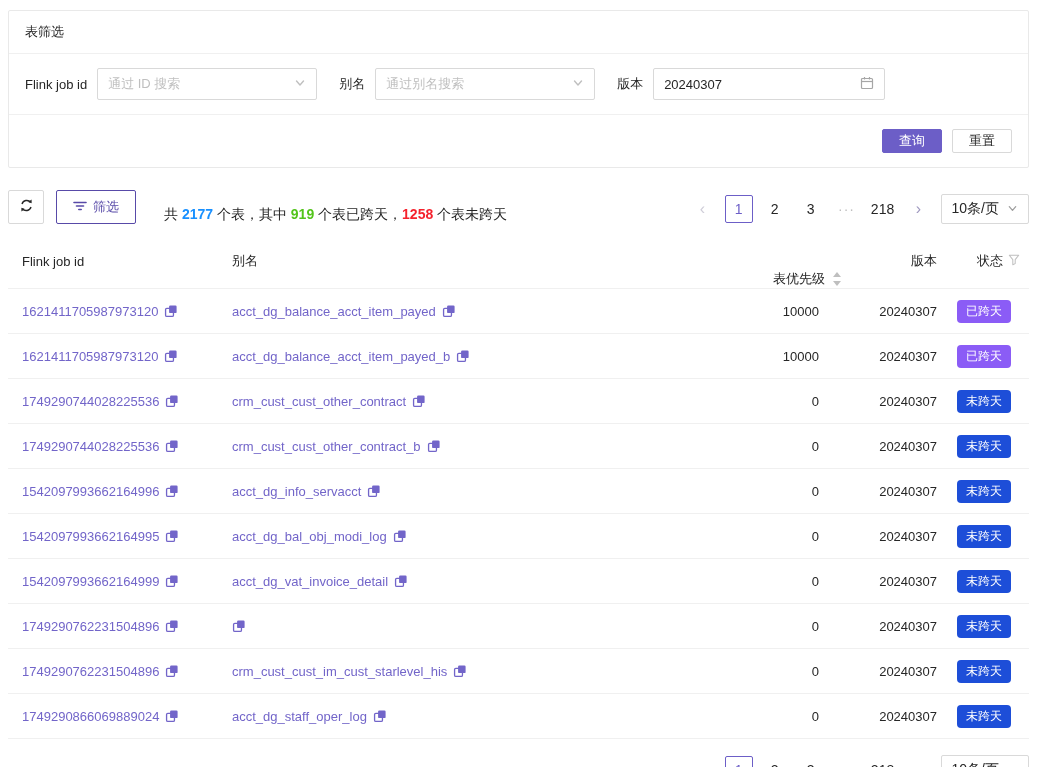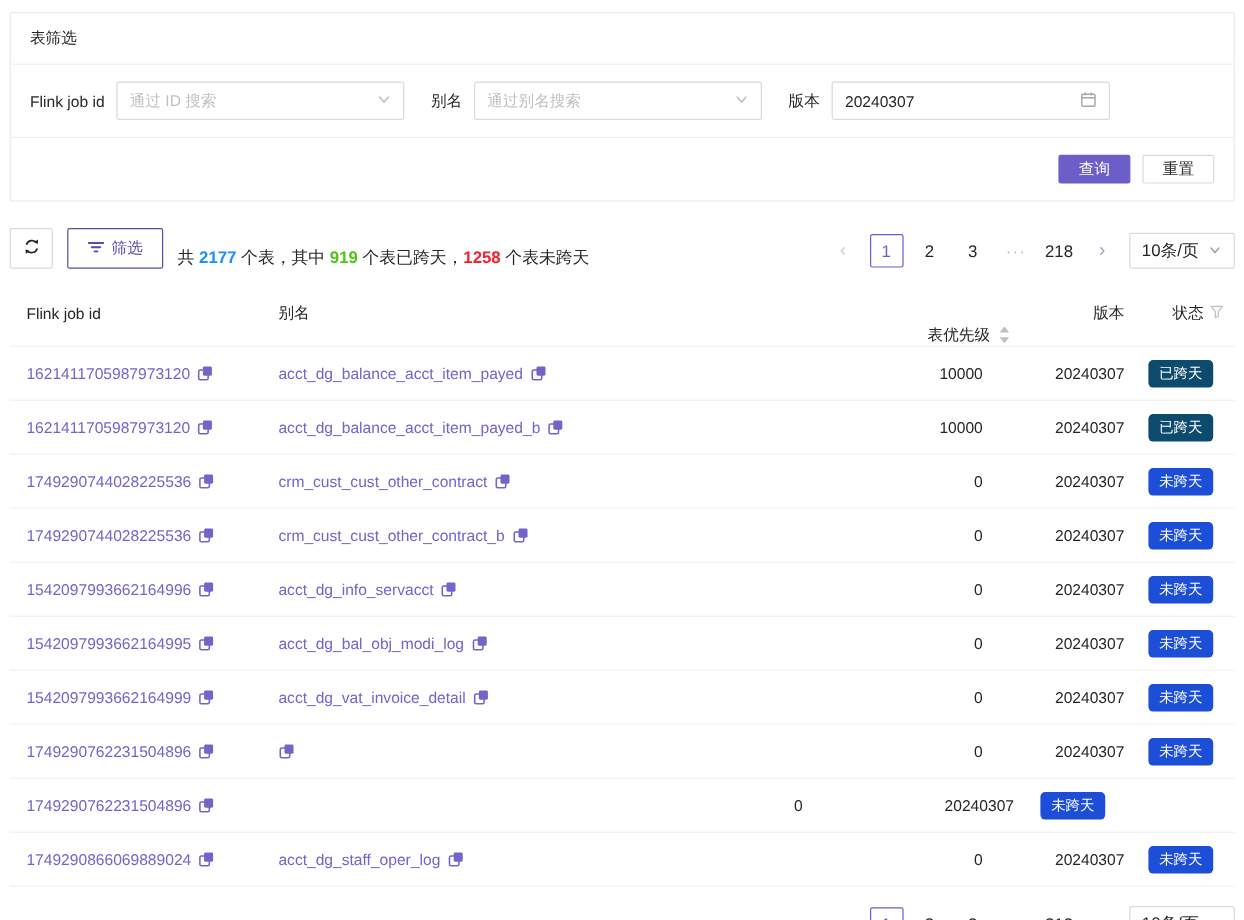--- a/index.html
+++ b/index.html
@@ -7,36 +7,36 @@
   body { font-family: "Liberation Sans", "DejaVu Sans", sans-serif; font-size: 13px; color: #262626; }
   .page { padding: 10px 8px 0; }
 
   
   .card { border: 1px solid #e9e9e9; border-radius: 2px; background: #fff; }
   .card-title { padding: 12px 16px; font-size: 13px; color: #262626; border-bottom: 1px solid #f0f0f0; }
   .form-row { display: flex; align-items: center; padding: 14px 16px; border-bottom: 1px solid #f0f0f0; }
   .form-label { margin-right: 10px; white-space: nowrap; color: #262626; font-size: 13px; }
   .ctrl { height: 32px; border: 1px solid #d9d9d9; border-radius: 2px; background: #fff;
           display: flex; align-items: center; padding: 0 10px; }
-  .select { width: 240px; justify-content: space-between; margin-right: 22px; cursor: pointer; }
+  .select { width: 220px; justify-content: space-between; margin-right: 22px; cursor: pointer; }
   .placeholder { color: #bfbfbf; font-size: 13px; }
   .date-input { width: 232px; justify-content: space-between; }
   .value-text { color: #262626; font-size: 13px; }
   .actions-row { display: flex; justify-content: flex-end; gap: 10px; padding: 14px 16px; }
   .btn { height: 24px; padding: 0 16px; border-radius: 2px; border: 1px solid #d9d9d9;
          background: #fff; color: #262626; font-size: 13px; cursor: pointer;
          font-family: inherit; display: inline-flex; align-items: center; gap: 6px; }
   .btn.primary { background: #6c5ec7; border-color: #6c5ec7; color: #fff; }
 
   
   .toolbar { display: flex; align-items: flex-end; margin-top: 22px; }
   .icon-btn { width: 36px; height: 34px; border: 1px solid #d9d9d9; border-radius: 2px;
               background: #fff; display: flex; align-items: center; justify-content: center; cursor: pointer; }
   .btn.outline-purple { height: 34px; margin-left: 12px; border: 1px solid #584aa8; color: #584aa8; }
-  .stats { margin-left: 12px; font-size: 14px; color: #262626; }
+  .stats { margin-left: 28px; font-size: 14px; color: #262626; }
   .stats b { font-weight: 600; }
   .c-blue { color: #1890ff; }
   .c-green { color: #52c41a; }
   .c-red { color: #f5222d; }
   .spacer { flex: 1; }
 
   
   .pager { display: flex; align-items: center; gap: 8px; font-size: 14px; }
   .pg-arrow { width: 28px; height: 28px; display: flex; align-items: center; justify-content: center;
               color: #cfcdd8; font-size: 16px; cursor: pointer; }
@@ -58,21 +58,21 @@
   .head-priority { padding-right: 6px; margin-top: 36px; }
   .row-priority { padding-right: 28px; }
   .head-version, .row-version { padding-right: 2px; }
   .head-status { padding-right: 9px; gap: 5px; }
   .row-status { padding-right: 18px; }
   .link { color: #7265c9; cursor: pointer; }
   .copy-icon { color: #7265c9; display: inline-flex; cursor: pointer; }
   .sorter { display: inline-flex; flex-direction: column; line-height: 0; color: #bfbfbf; margin-left: 2px; }
   .sorter svg { display: block; }
   .badge { color: #fff; font-size: 12px; padding: 3px 9px; border-radius: 4px; white-space: nowrap; }
-  .badge.success { background: #0c4a6e; }
+  .badge.success { background: #8b5cf6; }
   .badge.danger { background: #1d4ed8; }
 
   .bottom-bar { display: flex; justify-content: flex-end; margin-top: 16px; padding-bottom: 12px; }
   svg { flex: none; }
 </style>
 </head>
 <body>
 
 <div class="page">
 
@@ -394,20 +394,29 @@
   <div class="tbl-row">
     <div class="cell">
       <span class="link">1749290762231504896</span>
       <span class="copy-icon">
         <svg width="14" height="14" viewBox="0 0 16 16">
                 <rect x="1.8" y="5" width="9" height="9.2" rx="1.4" fill="none" stroke="currentColor" stroke-width="1.5"></rect>
                 <rect x="5.8" y="1.6" width="8.6" height="8.8" rx="1.4" fill="currentColor"></rect>
               </svg>
       </span>
     </div>
+    <div class="cell">
+      <span class="link">crm_cust_cust_im_cust_starlevel_his</span>
+      <span class="copy-icon">
+        <svg width="14" height="14" viewBox="0 0 16 16">
+                <rect x="1.8" y="5" width="9" height="9.2" rx="1.4" fill="none" stroke="currentColor" stroke-width="1.5"></rect>
+                <rect x="5.8" y="1.6" width="8.6" height="8.8" rx="1.4" fill="currentColor"></rect>
+              </svg>
+      </span>
+    </div>
     <div class="cell right row-priority">0</div>
     <div class="cell right row-version">20240307</div>
     <div class="cell right row-status">
       <span class="badge danger">未跨天</span>
     </div>
   </div>
 
   <div class="tbl-row">
     <div class="cell">
       <span class="link">1749290866069889024</span>

